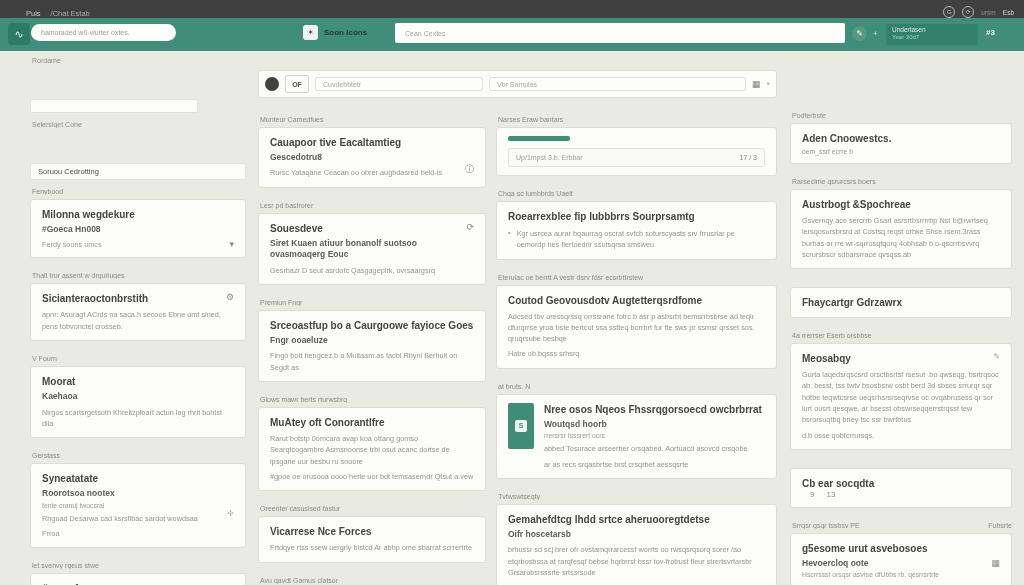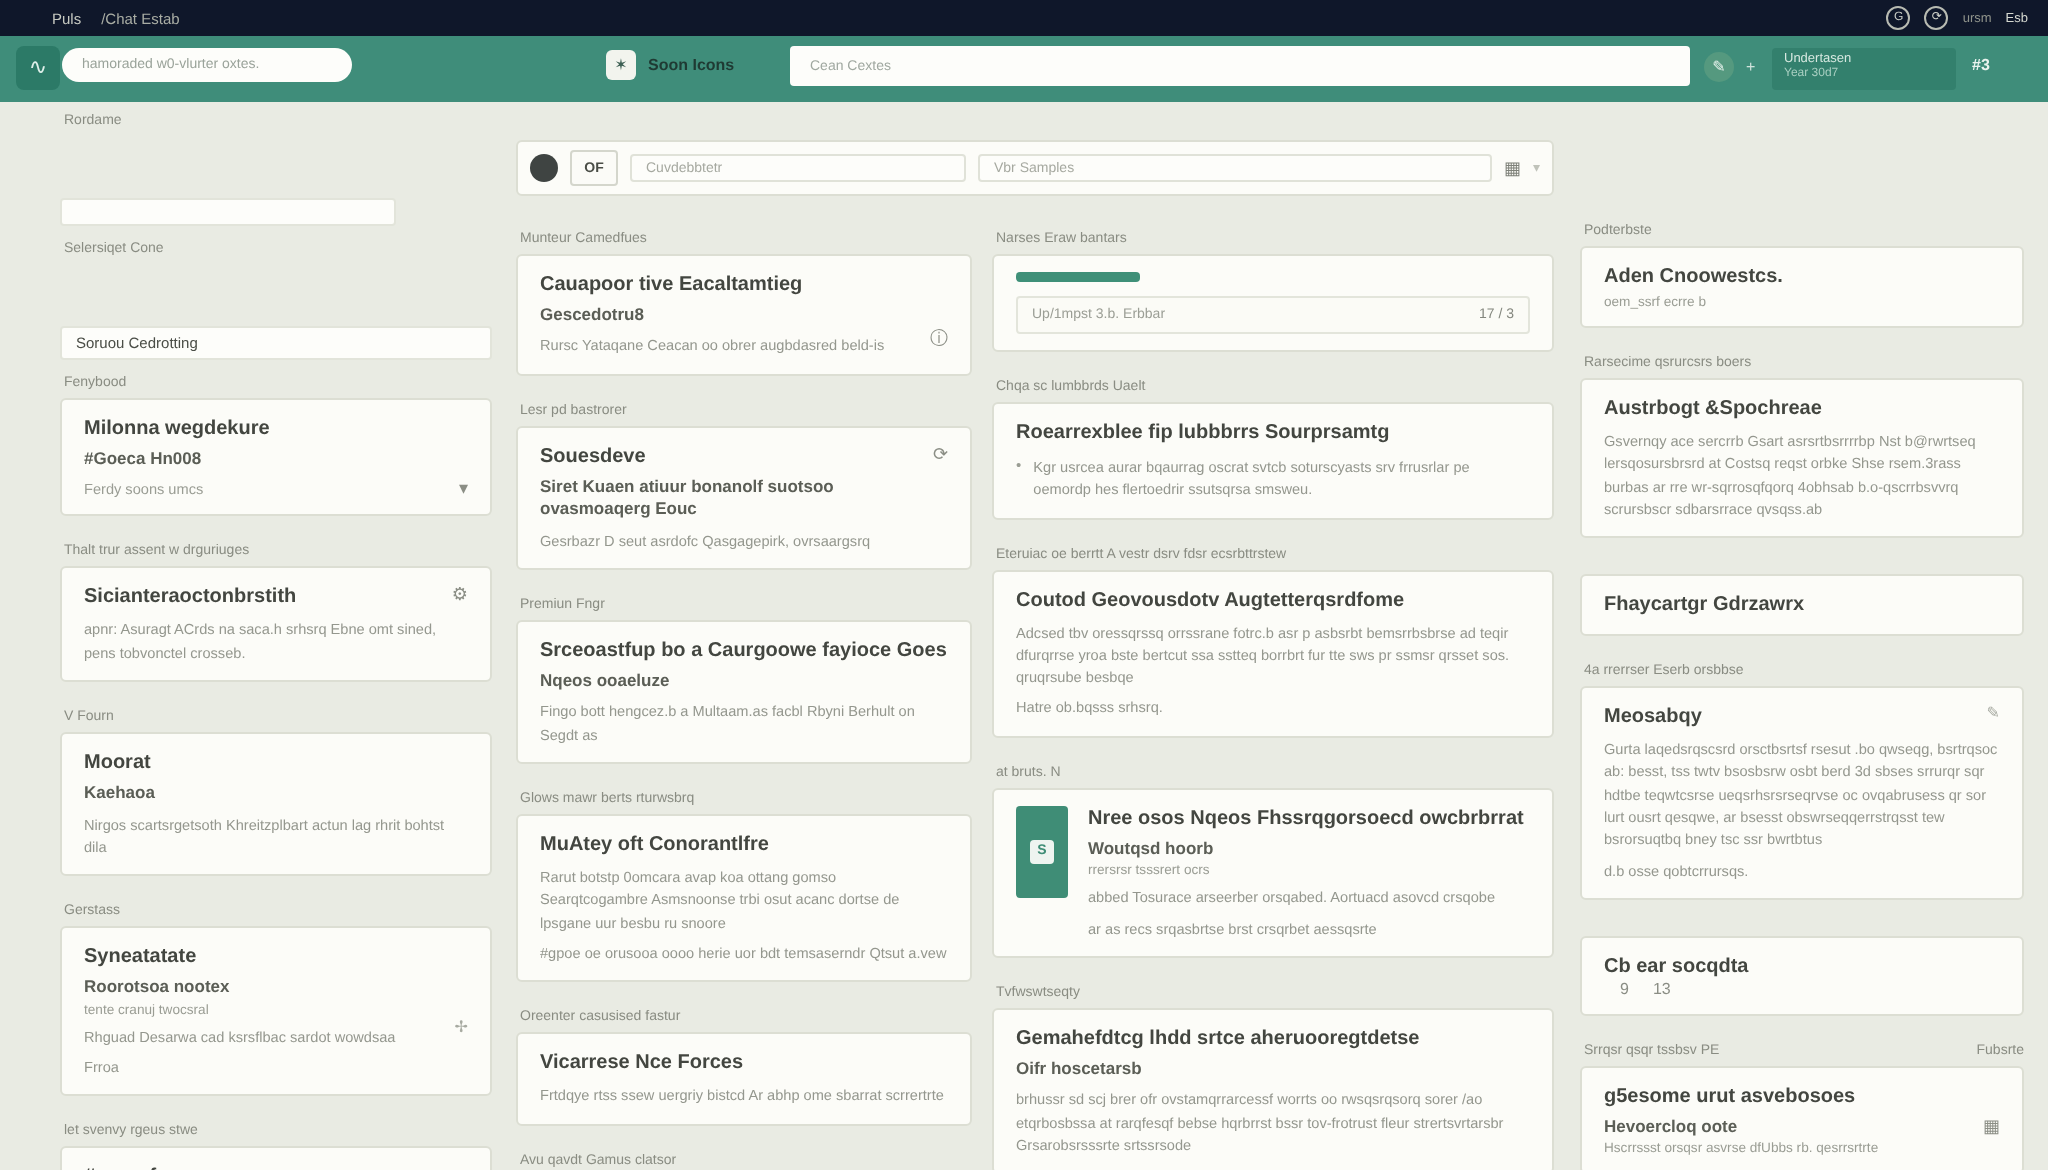--- a/index.html
+++ b/index.html
@@ -1,21 +1,21 @@
 <!DOCTYPE html>
 <html><head>
 <meta charset="utf-8">
 <style>
   html,body{margin:0;padding:0;}
   body{font-family:"Liberation Sans",sans-serif;background:#d7d9d1;}
   .stage{position:relative;width:1024px;height:585px;background:#e9ebe3;overflow:hidden;}
 
   
-  .topbar{position:absolute;top:0;left:0;width:1024px;height:18px;background:#0f172a;
-    display:flex;align-items:center;padding:0 0 0 26px;box-sizing:border-box;
+  .topbar{position:absolute;top:0;left:0;width:1024px;height:18px;background:#404040;
+    display:flex;align-items:flex-end;padding:0 0 0 26px;box-sizing:border-box;
     color:#c6c9c1;font-size:7.5px;gap:10px;}
   .tb-item{cursor:default;}
   .tb-item.dim{color:#a9ada4;}
   .tb-right{margin-left:auto;display:flex;align-items:center;gap:7px;padding-right:10px;}
   .tb-circle{width:10px;height:10px;border:1px solid #b8bbb2;border-radius:50%;
     font-size:6px;line-height:10px;text-align:center;color:#cfd2ca;}
   .tb-txt{font-size:6.5px;color:#8f938b;}
   .tb-txt.bright{color:#d6d9d1;}
 
   
@@ -164,21 +164,21 @@
         <span class="sel-val">Ferdy soons umcs</span>
         <span class="ic">▾</span>
       </div>
     </div>
     <div class="lbl">Thalt trur assent w drguriuges</div>
     <div class="card">
       <div class="row">
         <span class="card-title">Sicianteraoctonbrstith</span>
         <span class="ic">⚙</span>
       </div>
-      <div class="card-body">apnr: Asuragt ACrds na saca.h srhsrq Ebne omt sined, pens tobvonctel crosseb.</div>
+      <div class="card-body">apnr: Asuragt ACrds na saca.h secoos Ebne omt sined, pens tobvonctel crosseb.</div>
     </div>
     <div class="lbl">V Fourn</div>
     <div class="card">
       <div class="card-title">Moorat</div>
       <div class="card-sub">Kaehaoa</div>
       <div class="card-body">Nirgos scartsrgetsoth Khreitzplbart actun lag rhrit bohtst dila</div>
     </div>
     <div class="lbl">Gerstass</div>
     <div class="card">
       <div class="card-title">Syneatatate</div>
@@ -220,21 +220,21 @@
       <div class="row">
         <span class="card-title">Souesdeve</span>
         <span class="ic">⟳</span>
       </div>
       <div class="card-sub">Siret Kuaen atiuur bonanolf suotsoo ovasmoaqerg Eouc</div>
       <div class="card-body">Gesrbazr D seut asrdofc Qasgagepirk, ovrsaargsrq</div>
     </div>
     <div class="lbl">Premiun Fngr</div>
     <div class="card">
       <div class="card-title">Srceoastfup bo a Caurgoowe fayioce Goes</div>
-      <div class="card-sub">Nqeos ooaeluze</div>
+      <div class="card-sub">Fngr ooaeluze</div>
       <div class="card-body">Fingo bott hengcez.b a Multaam.as facbl Rbyni Berhult on Segdt as</div>
     </div>
     <div class="lbl">Glows mawr berts rturwsbrq</div>
     <div class="card">
       <div class="card-title">MuAtey oft Conorantlfre</div>
       <div class="card-body">Rarut botstp 0omcara avap koa ottang gomso Searqtcogambre Asmsnoonse trbi osut acanc dortse de lpsgane uur besbu ru snoore</div>
       <div class="card-body">#gpoe oe orusooa oooo herie uor bdt temsaserndr Qtsut a.vew</div>
     </div>
     <div class="lbl">Oreenter casusised fastur</div>
     <div class="card">

